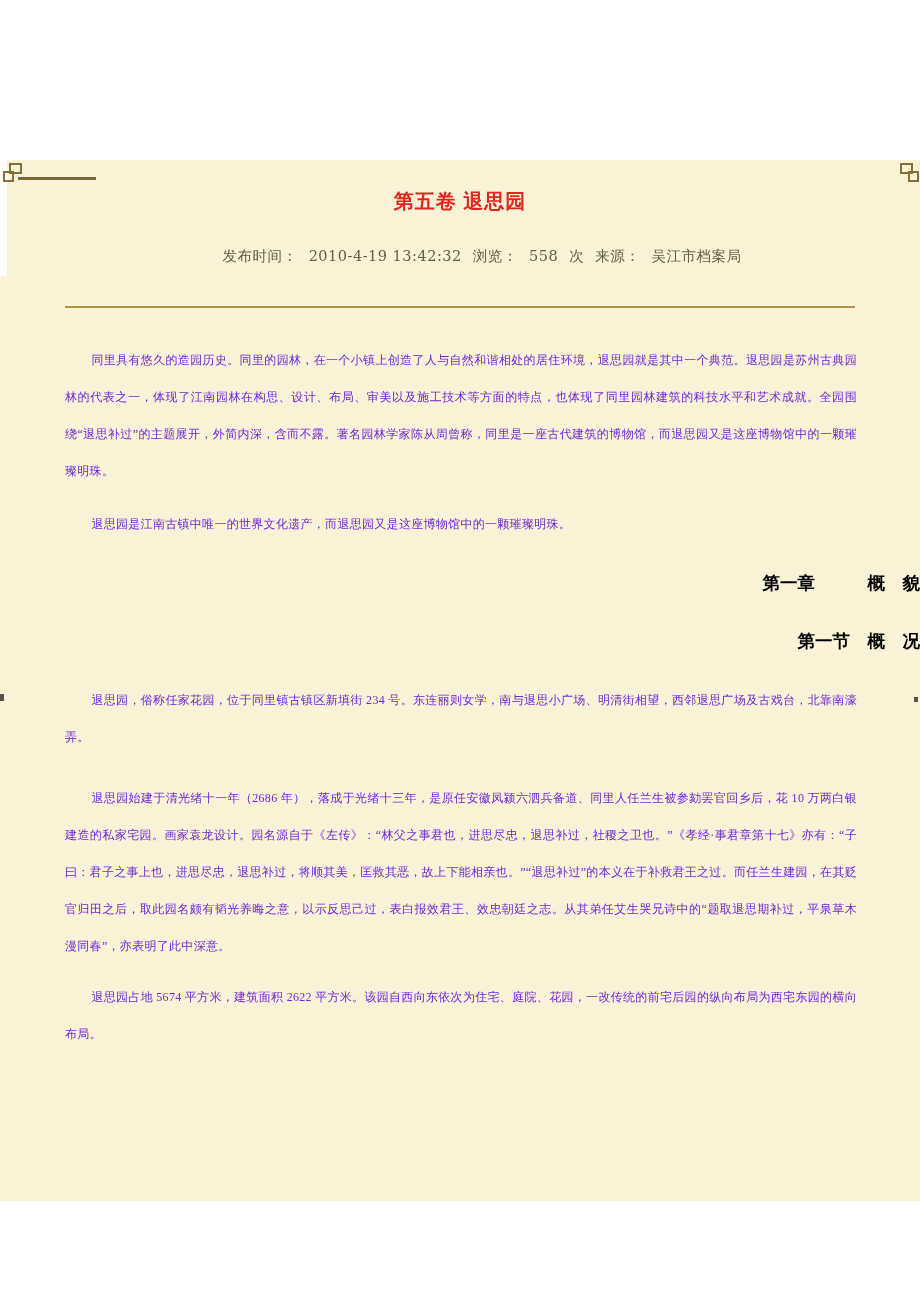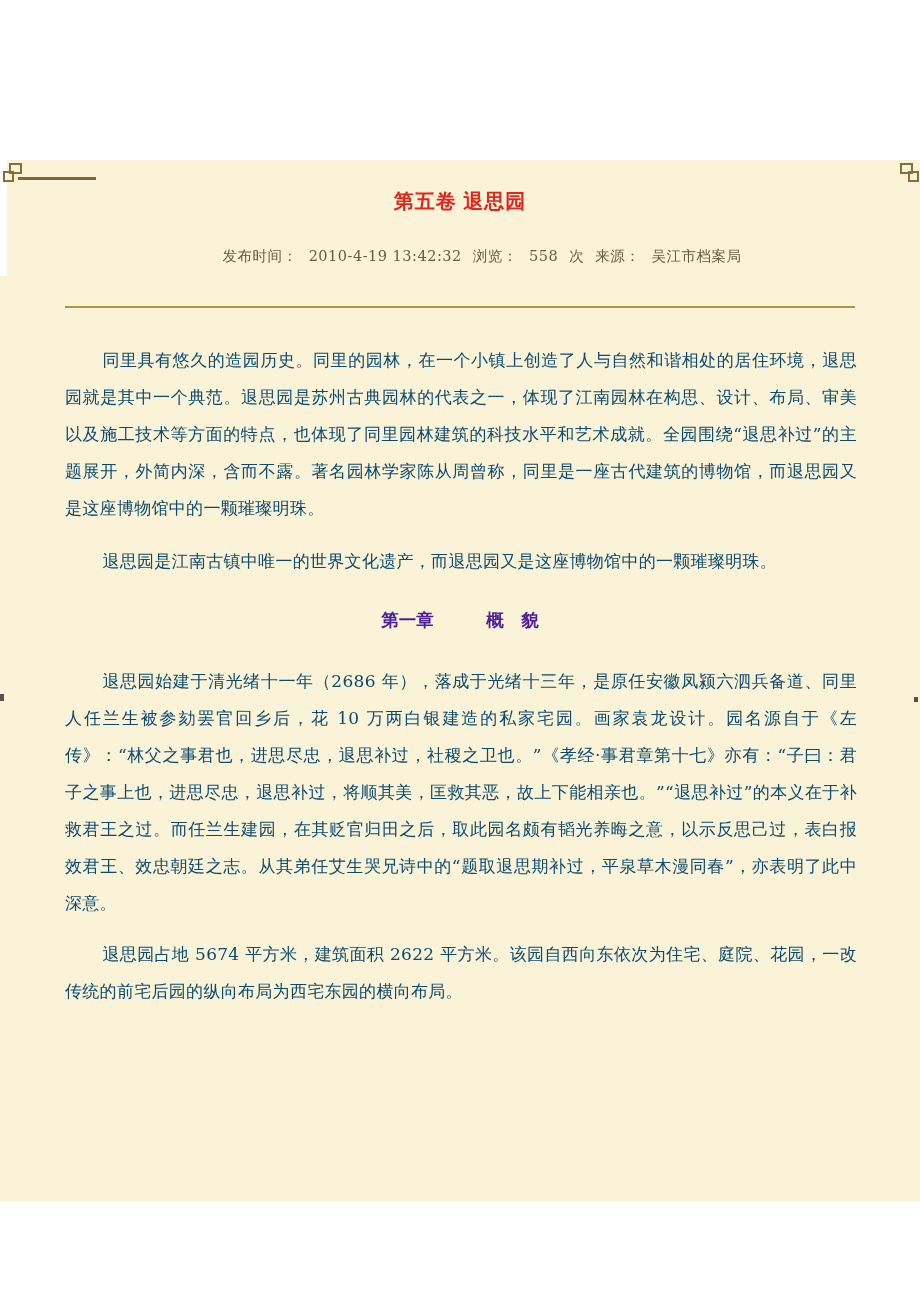--- a/index.html
+++ b/index.html
@@ -56,39 +56,40 @@
     padding-left:44px;
   }
   .meta span{margin:0 3px;}
   .divider{
     margin:40px 65px 0 65px;
     height:0;border:none;
     border-top:2.5px solid #b5923f;
   }
   .body-text p{
     margin:0 63px 0 65px;
-    font-size:17px;
+    font-size:12px;
     line-height:37px;
-    color:#0c4a6e;
+    color:#6d28d9;
     text-align:justify;
     text-indent:2.2em;
     letter-spacing:0.3px;
+    font-family:Liberation Serif, serif;
   }
   .body-text p.p1{margin-top:34px;}
   .body-text p.p2{margin-top:20px;}
   .body-text p.p3{margin-top:16px;}
   .body-text p.p4{margin-top:22px;}
   .body-text p.p5{margin-top:24px;}
   .body-text p.p6{margin-top:14px;}
   .chapter-heading,.section-heading{
-    margin:0;text-align:center;
+    margin:0;text-align:right;
     font-family:"Liberation Sans","DejaVu Sans",sans-serif;
     font-weight:bold;
     font-size:17.5px;line-height:37px;
-    color:#4c1d95;
+    color:#000000;
   }
   .chapter-heading{margin-top:22px;}
   .section-heading{margin-top:21px;}
 </style>
 </head>
 <body>
 
 <div class="page">
 
   <div class="panel">
@@ -105,21 +106,23 @@
       <span>吴江市档案局</span>
     </div>
 
     <hr class="divider">
 
     <div class="body-text">
       <p class="p1">同里具有悠久的造园历史。同里的园林，在一个小镇上创造了人与自然和谐相处的居住环境，退思园就是其中一个典范。退思园是苏州古典园林的代表之一，体现了江南园林在构思、设计、布局、审美以及施工技术等方面的特点，也体现了同里园林建筑的科技水平和艺术成就。全园围绕“退思补过”的主题展开，外简内深，含而不露。著名园林学家陈从周曾称，同里是一座古代建筑的博物馆，而退思园又是这座博物馆中的一颗璀璨明珠。</p>
       <p class="p3">退思园是江南古镇中唯一的世界文化遗产，而退思园又是这座博物馆中的一颗璀璨明珠。</p>
 
       <h2 class="chapter-heading">第一章　　　概　貌</h2>
+      <h3 class="section-heading">第一节　概　况</h3>
 
+      <p class="p4">退思园，俗称任家花园，位于同里镇古镇区新填街 234 号。东连丽则女学，南与退思小广场、明清街相望，西邻退思广场及古戏台，北靠南濠弄。</p>
       <p class="p5">退思园始建于清光绪十一年（2686 年），落成于光绪十三年，是原任安徽凤颍六泗兵备道、同里人任兰生被参劾罢官回乡后，花 10 万两白银建造的私家宅园。画家袁龙设计。园名源自于《左传》：“林父之事君也，进思尽忠，退思补过，社稷之卫也。”《孝经·事君章第十七》亦有：“子曰：君子之事上也，进思尽忠，退思补过，将顺其美，匡救其恶，故上下能相亲也。”“退思补过”的本义在于补救君王之过。而任兰生建园，在其贬官归田之后，取此园名颇有韬光养晦之意，以示反思己过，表白报效君王、效忠朝廷之志。从其弟任艾生哭兄诗中的“题取退思期补过，平泉草木漫同春”，亦表明了此中深意。</p>
       <p class="p6">退思园占地 5674 平方米，建筑面积 2622 平方米。该园自西向东依次为住宅、庭院、花园，一改传统的前宅后园的纵向布局为西宅东园的横向布局。</p>
 
     </div>
 
   </div>
 
   <div class="edge-white"></div>
 
   <div class="orn orn-tl">

